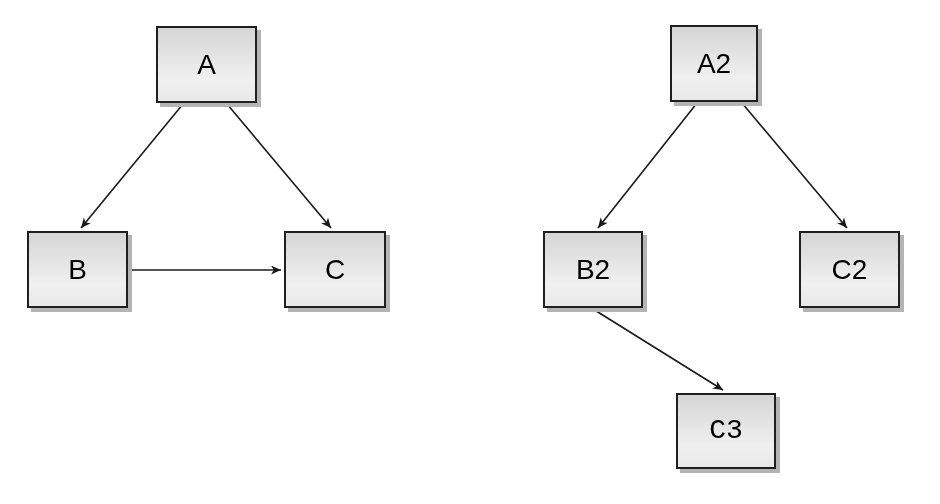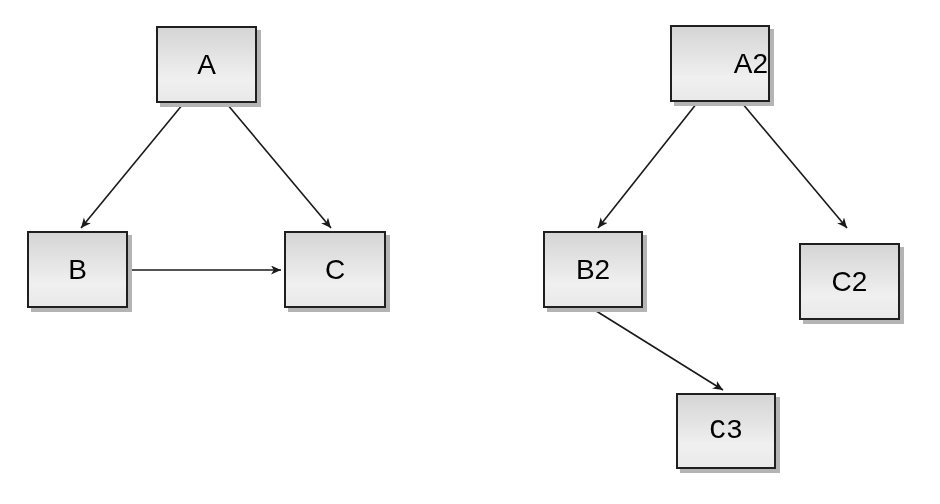--- a/index.html
+++ b/index.html
@@ -62,25 +62,25 @@
     </svg>
 <div class="node" style="left: 156px; top: 26px; width: 101px; height: 77px; background: linear-gradient(rgb(213, 213, 213) 0%, rgb(240, 240, 240) 70%, rgb(233, 233, 233) 100%); border-color: rgb(31, 31, 31); box-shadow: rgb(180, 180, 180) 4px 4px 0px 0px; color: rgb(0, 0, 0);">
       <span>A</span>
     </div>
     <div class="node" style="left: 27px; top: 231px; width: 101px; height: 77px; background: linear-gradient(rgb(213, 213, 213) 0%, rgb(240, 240, 240) 70%, rgb(233, 233, 233) 100%); border-color: rgb(31, 31, 31); box-shadow: rgb(180, 180, 180) 4px 4px 0px 0px; color: rgb(0, 0, 0);">
       <span>B</span>
     </div>
     <div class="node" style="left: 284px; top: 231px; width: 102px; height: 77px; background: linear-gradient(rgb(213, 213, 213) 0%, rgb(240, 240, 240) 70%, rgb(233, 233, 233) 100%); border-color: rgb(31, 31, 31); box-shadow: rgb(180, 180, 180) 4px 4px 0px 0px; color: rgb(0, 0, 0);">
       <span>C</span>
     </div>
-    <div class="node" style="left: 670px; top: 25px; width: 100px; height: 77px; background: linear-gradient(rgb(213, 213, 213) 0%, rgb(240, 240, 240) 70%, rgb(233, 233, 233) 100%); border-color: rgb(31, 31, 31); box-shadow: rgb(180, 180, 180) 4px 4px 0px 0px; color: rgb(0, 0, 0); justify-content: flex-end;">
+    <div class="node" style="left: 670px; top: 25px; width: 88px; height: 77px; background: linear-gradient(rgb(213, 213, 213) 0%, rgb(240, 240, 240) 70%, rgb(233, 233, 233) 100%); border-color: rgb(31, 31, 31); box-shadow: rgb(180, 180, 180) 4px 4px 0px 0px; color: rgb(0, 0, 0);">
       <span>A2</span>
     </div>
     <div class="node" style="left: 543px; top: 231px; width: 100px; height: 77px; background: linear-gradient(rgb(213, 213, 213) 0%, rgb(240, 240, 240) 70%, rgb(233, 233, 233) 100%); border-color: rgb(31, 31, 31); box-shadow: rgb(180, 180, 180) 4px 4px 0px 0px; color: rgb(0, 0, 0);">
       <span>B2</span>
     </div>
-    <div class="node" style="left: 799px; top: 231px; width: 101px; height: 77px; background: linear-gradient(rgb(213, 213, 213) 0%, rgb(240, 240, 240) 70%, rgb(233, 233, 233) 100%); border-color: rgb(31, 31, 31); box-shadow: rgb(180, 180, 180) 4px 4px 0px 0px; color: rgb(0, 0, 0); margin-top: 12px;">
+    <div class="node" style="left: 799px; top: 231px; width: 101px; height: 77px; background: linear-gradient(rgb(213, 213, 213) 0%, rgb(240, 240, 240) 70%, rgb(233, 233, 233) 100%); border-color: rgb(31, 31, 31); box-shadow: rgb(180, 180, 180) 4px 4px 0px 0px; color: rgb(0, 0, 0);">
       <span>C2</span>
     </div>
     <div class="node" style="left: 676px; top: 393px; width: 100px; height: 76px; background: linear-gradient(rgb(213, 213, 213) 0%, rgb(240, 240, 240) 70%, rgb(233, 233, 233) 100%); border-color: rgb(31, 31, 31); box-shadow: rgb(180, 180, 180) 4px 4px 0px 0px; color: rgb(0, 0, 0); font-family: Liberation Mono, monospace;">
       <span>C3</span>
     </div>
   </div>
 
 </body></html>

